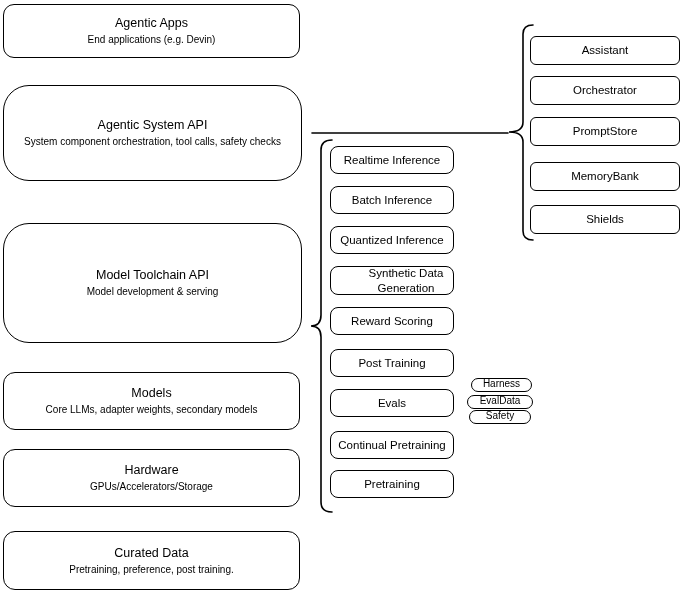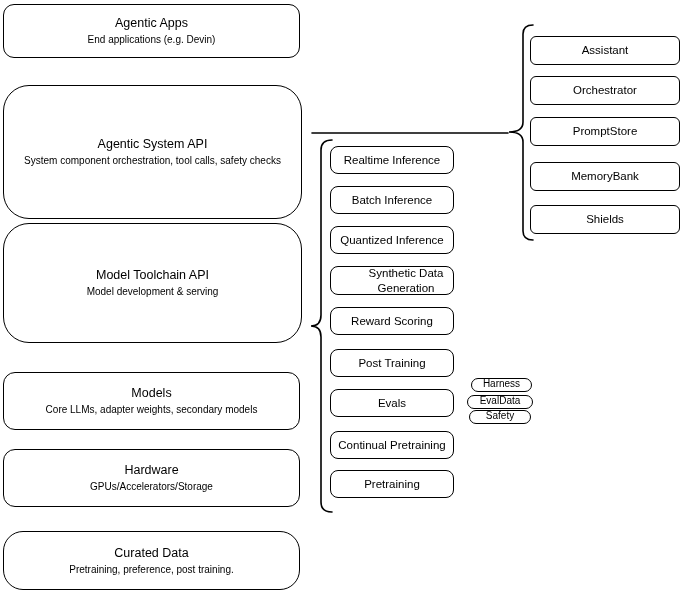--- a/index.html
+++ b/index.html
@@ -12,25 +12,25 @@
     position:absolute; box-sizing:border-box;
     border:1.5px solid #000; background:#fff;
     display:flex; flex-direction:column; align-items:center; justify-content:center;
     text-align:center; z-index:2;
   }
   .node .title { font-size:12.5px; line-height:15px; }
   .node .subtitle { font-size:10px; line-height:12px; margin-top:3px; }
 
   
   .l1 { left:3px;  top:4px;   width:297px; height:54px;  border-radius:11px; }
-  .l2 { left:3px;  top:85px;  width:299px; height:134px; border-radius:26px; }
+  .l2 { left:3px;  top:85px;  width:299px; height:96px; border-radius:26px; }
   .l3 { left:3px;  top:223px; width:299px; height:120px; border-radius:26px; }
   .l4 { left:3px;  top:372px; width:297px; height:58px;  border-radius:12px; }
   .l5 { left:3px;  top:449px; width:297px; height:58px;  border-radius:12px; }
-  .l6 { left:3px;  top:531px; width:297px; height:59px;  border-radius:20px; }
+  .l6 { left:3px;  top:531px; width:297px; height:59px;  border-radius:12px; }
 
   
   .m { left:330px; width:124px; height:28px; border-radius:8px; }
   .m .title { font-size:11.5px; }
   .m1 { top:146px; } .m2 { top:186px; } .m3 { top:226px; }
   .m4 { top:266px; height:29px;padding-left:28px; } .m5 { top:307px; } .m6 { top:349px; }
   .m7 { top:389px; } .m8 { top:431px;align-items:center; } .m9 { top:470px; }
 
   
   .r { left:530px; width:150px; height:29px; border-radius:6px; }

